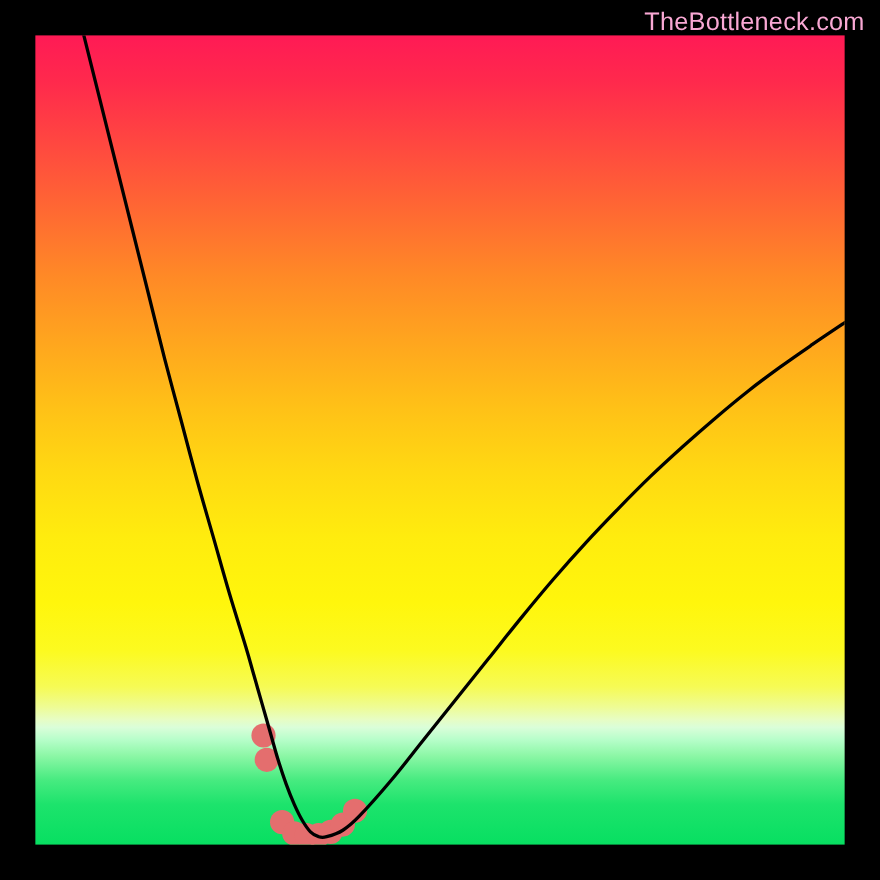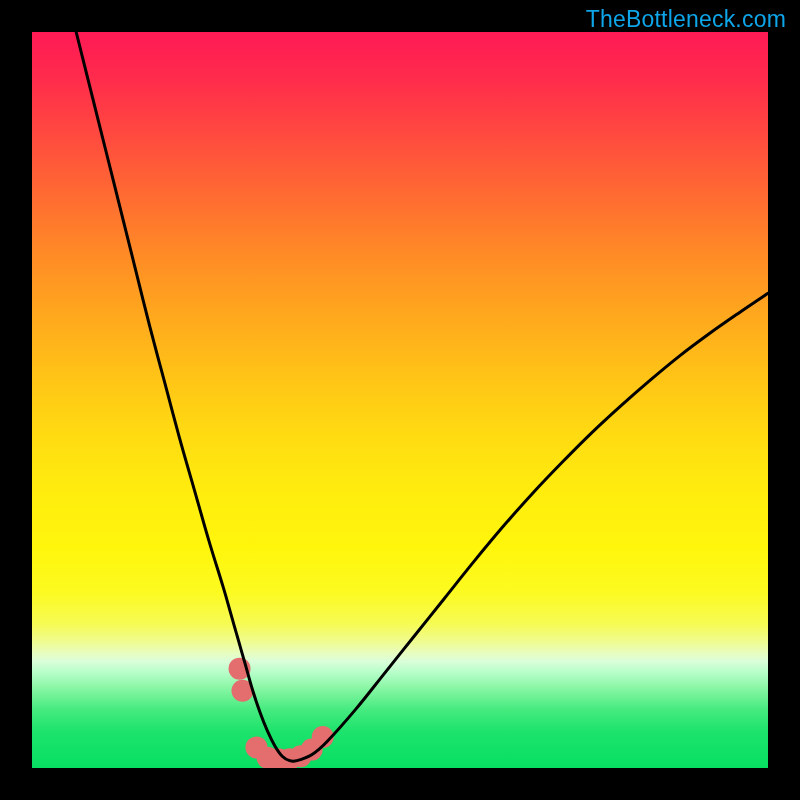--- a/index.html
+++ b/index.html
@@ -51,21 +51,21 @@
       #8cf7a6 89%,
       #47eb80 92%,
       #1de36c 95%,
       #07df61 100%
     );
   }
   .watermark {
     position: absolute;
     top: 6px;
     right: 14px;
-    color: #0ea5e9;
+    color: #f9a8d4;
     font-size: 23px;
     font-weight: 400;
     letter-spacing: 0.2px;
     user-select: none;
   }
   svg.curve {
     position: absolute;
     inset: 0;
   }
 </style>

